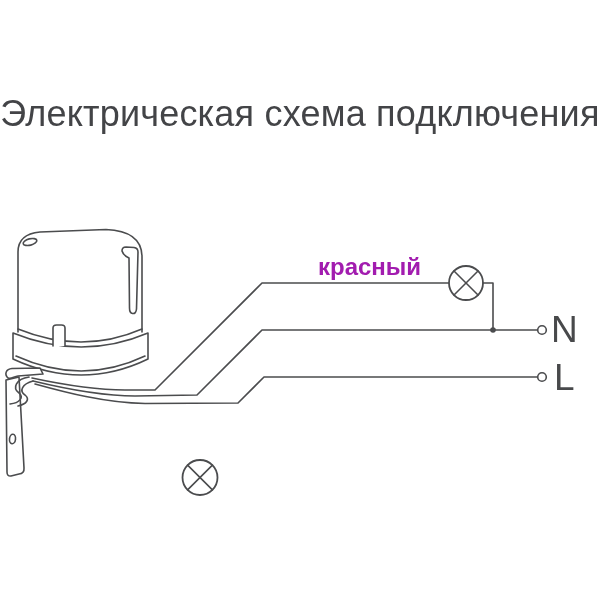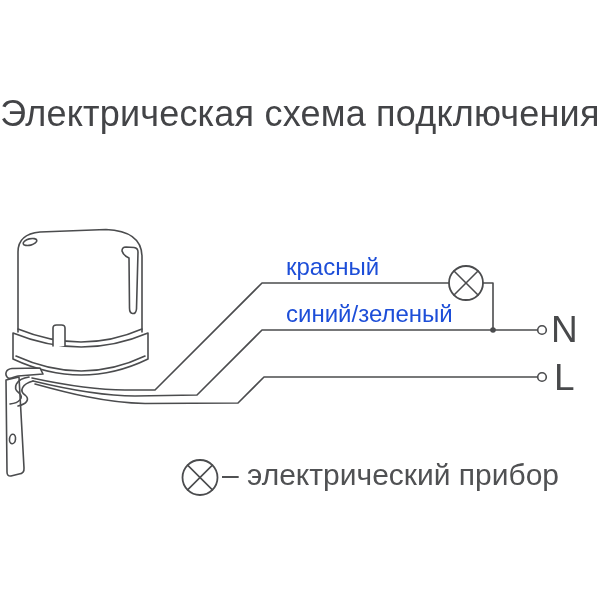--- a/index.html
+++ b/index.html
@@ -17,24 +17,25 @@
     white-space:nowrap;
     font-size:36px;
     font-weight:400;
     letter-spacing:0.2px;
     color:#434447;
   }
   .diagram-svg{position:absolute;left:0;top:0;}
   .wire-label{
     position:absolute;
     font-size:24px;
-    font-weight:400;
+    font-weight:700;
     line-height:1.1;
-    color:#1d4ed8;
+    color:#a21caf;
     white-space:nowrap;
+    margin-left:32px;
   }
   .wire-label.red{left:286px;top:254px;}
   .wire-label.bluegreen{left:286px;top:301px;}
   .wire-label.brownblack{left:286px;top:347px;}
   .terminal-label{
     position:absolute;
     font-size:37px;
     font-weight:300;
     line-height:1;
     color:#48494b;
@@ -102,20 +103,18 @@
 
       <g>
         <circle cx="200" cy="477.5" r="17.5" fill="#ffffff" stroke-width="1.8"></circle>
         <line x1="187.6" y1="465.1" x2="212.4" y2="489.9"></line>
         <line x1="187.6" y1="489.9" x2="212.4" y2="465.1"></line>
       </g>
     </g>
   </svg>
 
   <div class="wire-label red">красный</div>
-  <div class="wire-label bluegreen">синий/зеленый</div>
 
   <div class="terminal-label n">N</div>
   <div class="terminal-label l">L</div>
 
-  <div class="legend-text">– электрический прибор</div>
 
 </div>
 
 </body></html>

